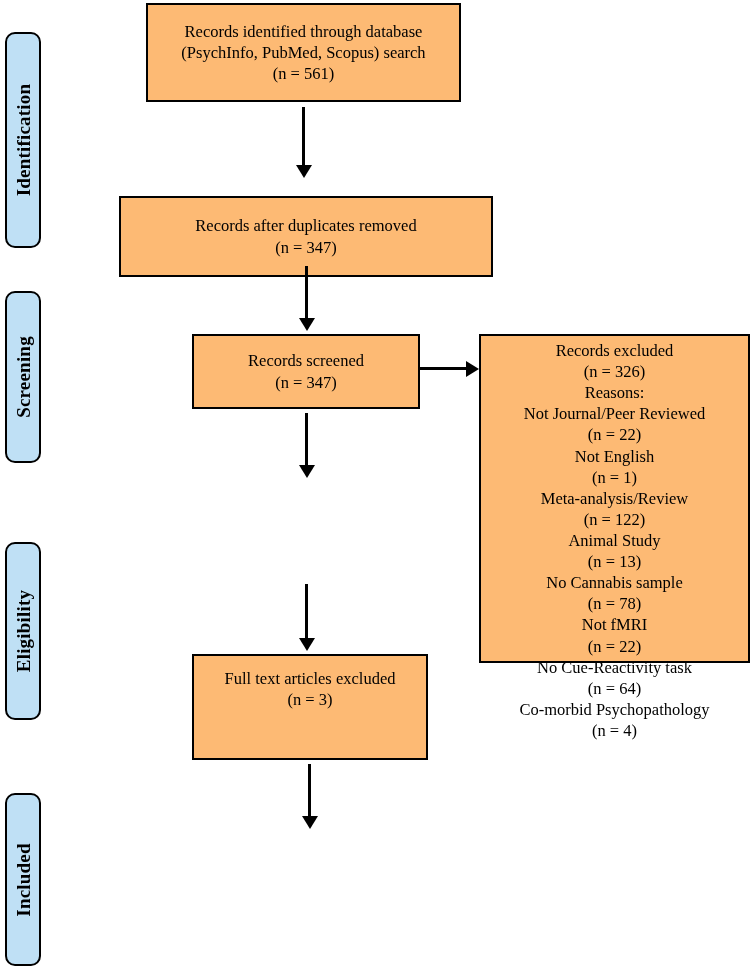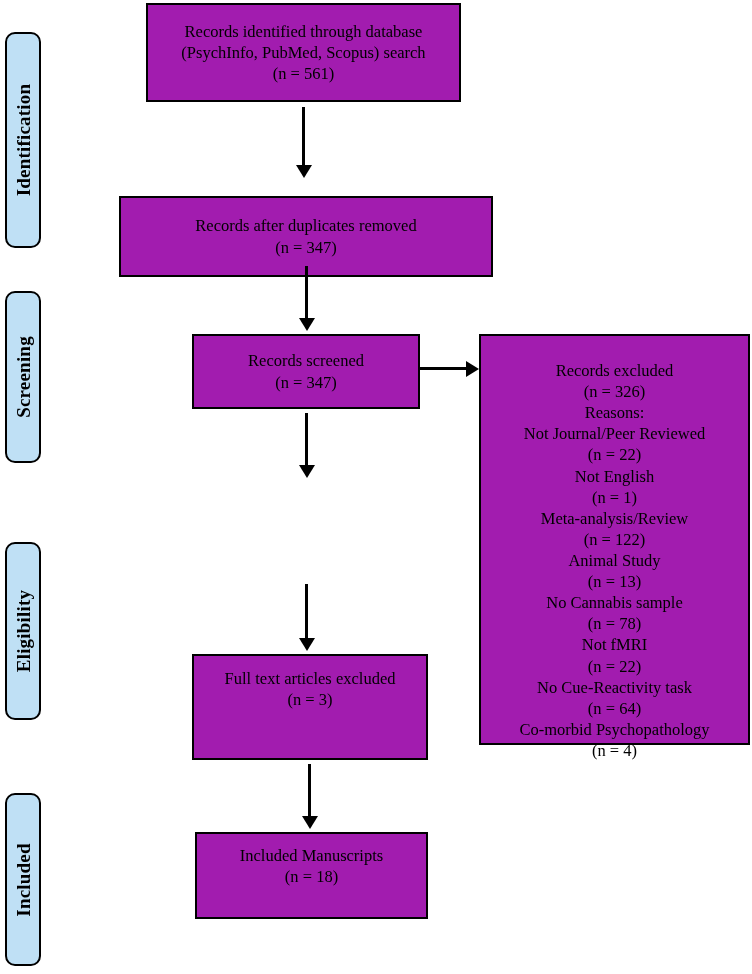--- a/index.html
+++ b/index.html
@@ -38,21 +38,21 @@
     white-space: nowrap;
     font-weight: bold;
     font-size: 19px;
     letter-spacing: 0.2px;
     line-height: 1;
   }
 
   
   .box {
     position: absolute;
-    background: #a21caf;
+    background: #fdba74;
     border: 2px solid #000000;
     box-sizing: border-box;
     display: flex;
     justify-content: center;
     text-align: center;
     font-size: 16.5px;
     line-height: 1.28;
     padding: 8px 10px;
   }
   .box.v-center { align-items: center; }
@@ -126,21 +126,21 @@
   <div class="arrow-v-head" style="left:298.5px; top:318px;"></div>
 
   <div class="box v-center" style="left:192px; top:334px; width:228px; height:75px;">
     <span class="txt">Records screened
 (n = 347)</span>
   </div>
 
   <div class="arrow-h" style="left:420px; top:367px; width:47px;"></div>
   <div class="arrow-h-head" style="left:466px; top:360.5px;"></div>
 
-  <div class="box v-top" style="left:479px; top:334px; width:271px; height:411px; padding-top:24px;text-align:center;">
+  <div class="box v-top" style="left:479px; top:334px; width:271px; height:329px; padding-top:4px;text-align:center;">
     <span class="txt">Records excluded
 (n = 326)
 Reasons:
 Not Journal/Peer Reviewed
 (n = 22)
 Not English
 (n = 1)
 Meta-analysis/Review
 (n = 122)
 Animal Study
@@ -163,18 +163,14 @@
   <div class="arrow-v-head" style="left:298.5px; top:638px;"></div>
 
   <div class="box v-top" style="left:192px; top:654px; width:236px; height:106px; padding-top:12px;">
     <span class="txt">Full text articles excluded
 (n = 3)</span>
   </div>
 
   <div class="arrow-v" style="left:308px; top:764px; height:53px;"></div>
   <div class="arrow-v-head" style="left:301.5px; top:816px;"></div>
 
-  <div class="box v-top" style="left:195px; top:832px; width:233px; height:87px; padding-top:11px;">
-    <span class="txt">Included Manuscripts
-(n = 18)</span>
-  </div>
 
 </div>
 
 </body></html>

